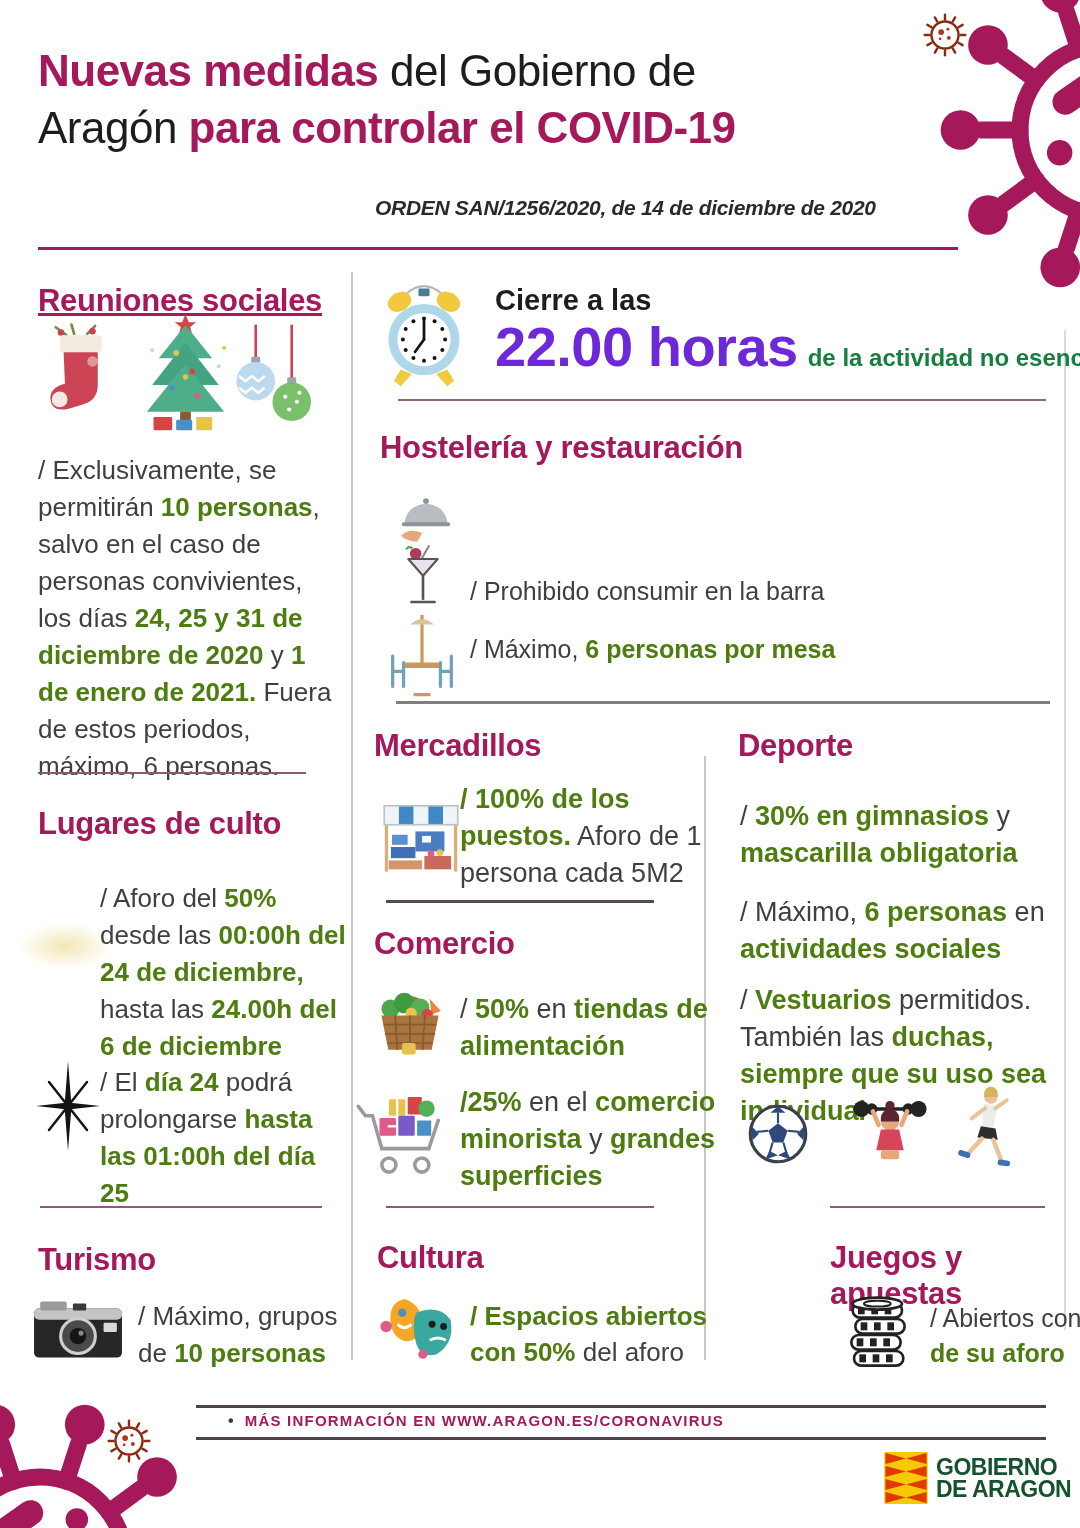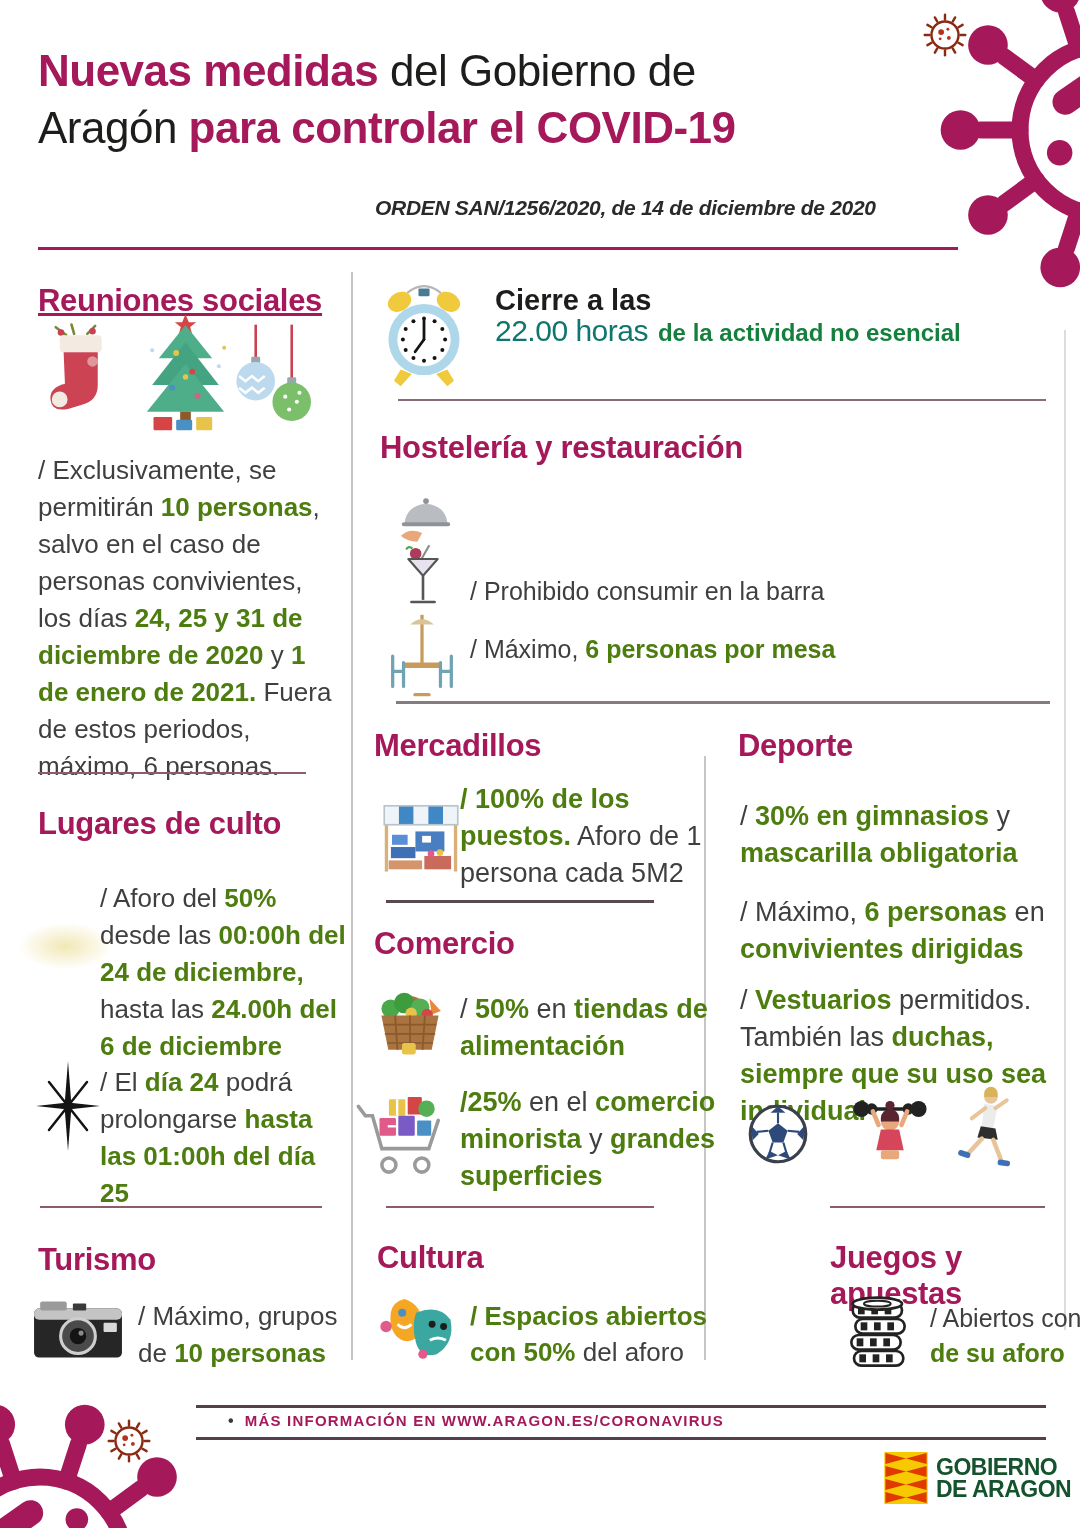--- a/index.html
+++ b/index.html
@@ -21,21 +21,21 @@
   .seg25{font-size:25px;line-height:34px;}
   .seg27{font-size:27px;line-height:37px;}
   .rule{height:2px;background:#8d5a70;}
   .rule-gray{height:3px;background:#857b80;}
   .rule-dark{height:2.5px;background:#5a4a50;}
   .vdiv{width:2px;background:#c6c6c6;}
   .edge{width:2px;background:#dcdcdc;}
   
   .closure-l1{font-size:29px;font-weight:700;color:#1d1d1b;}
   .closure-l2{white-space:nowrap;}
-  .closure-l2 .time{font-size:30px;font-weight:400;color:#0f766e;letter-spacing:-0.5px;}
+  .closure-l2 .time{font-size:56px;font-weight:700;color:#6d28d9;letter-spacing:-0.5px;}
   .closure-l2 .rest{font-size:24px;font-weight:700;color:#15803d;margin-left:10px;}
   
   .info{font-size:15px;letter-spacing:1.2px;color:#a5195b;font-weight:600;white-space:nowrap;}
   .info .bullet{color:#3a3a3a;margin-right:10px;font-size:16px;}
   .info .url{font-weight:800;}
   .logo-text{font-size:23px;line-height:22px;font-weight:800;color:#14532d;letter-spacing:-0.5px;}
   svg{display:block;}
 </style>
 </head>
 <body>
@@ -366,21 +366,21 @@
         <path d="M2,22 L8,30 L14,30 L22,58 L62,58 L70,34"></path>
       </g>
       <circle cx="28" cy="72" r="6" stroke="#9a9a9a" stroke-width="3" fill="none"></circle>
       <circle cx="56" cy="72" r="6" stroke="#9a9a9a" stroke-width="3" fill="none"></circle>
     </svg>
   </div>
   <p class="abs seg seg27" style="left:460px;top:1084px;width:268px;"><span class="b">/25%</span><span> en el </span><span class="b">comercio minorista</span><span> y </span><span class="b">grandes superficies</span></p>
 
   <h2 class="abs" style="left:738px;top:728px;">Deporte</h2>
   <p class="abs seg seg27" style="left:740px;top:798px;width:305px;"><span>/ </span><span class="b">30% en gimnasios</span><span> y </span><span class="b">mascarilla obligatoria</span></p>
-  <p class="abs seg seg27" style="left:740px;top:894px;width:315px;"><span>/ Máximo, </span><span class="b">6 personas</span><span> en </span><span class="b">convivientes dirigidas</span></p>
+  <p class="abs seg seg27" style="left:740px;top:894px;width:315px;"><span>/ Máximo, </span><span class="b">6 personas</span><span> en </span><span class="b">actividades sociales</span></p>
   <p class="abs seg seg27" style="left:740px;top:982px;width:322px;"><span>/ </span><span class="b">Vestuarios</span><span> permitidos. También las </span><span class="b">duchas, siempre que su uso sea individual</span></p>
 
   <div class="abs" style="left:746px;top:1102px;">
     <svg width="64" height="64" viewBox="0 0 60 60">
       <circle cx="30" cy="30" r="26" fill="#ffffff" stroke="#3a3f4a" stroke-width="3"></circle>
       <polygon points="30,20 39,27 35,38 25,38 21,27" fill="#2e4a7a"></polygon>
       <polygon points="30,4 37,10 23,10" fill="#2e4a7a"></polygon>
       <polygon points="55,22 48,30 54,36" fill="#2e4a7a"></polygon>
       <polygon points="5,22 12,30 6,36" fill="#2e4a7a"></polygon>
       <polygon points="18,54 22,46 30,50" fill="#2e4a7a"></polygon>

